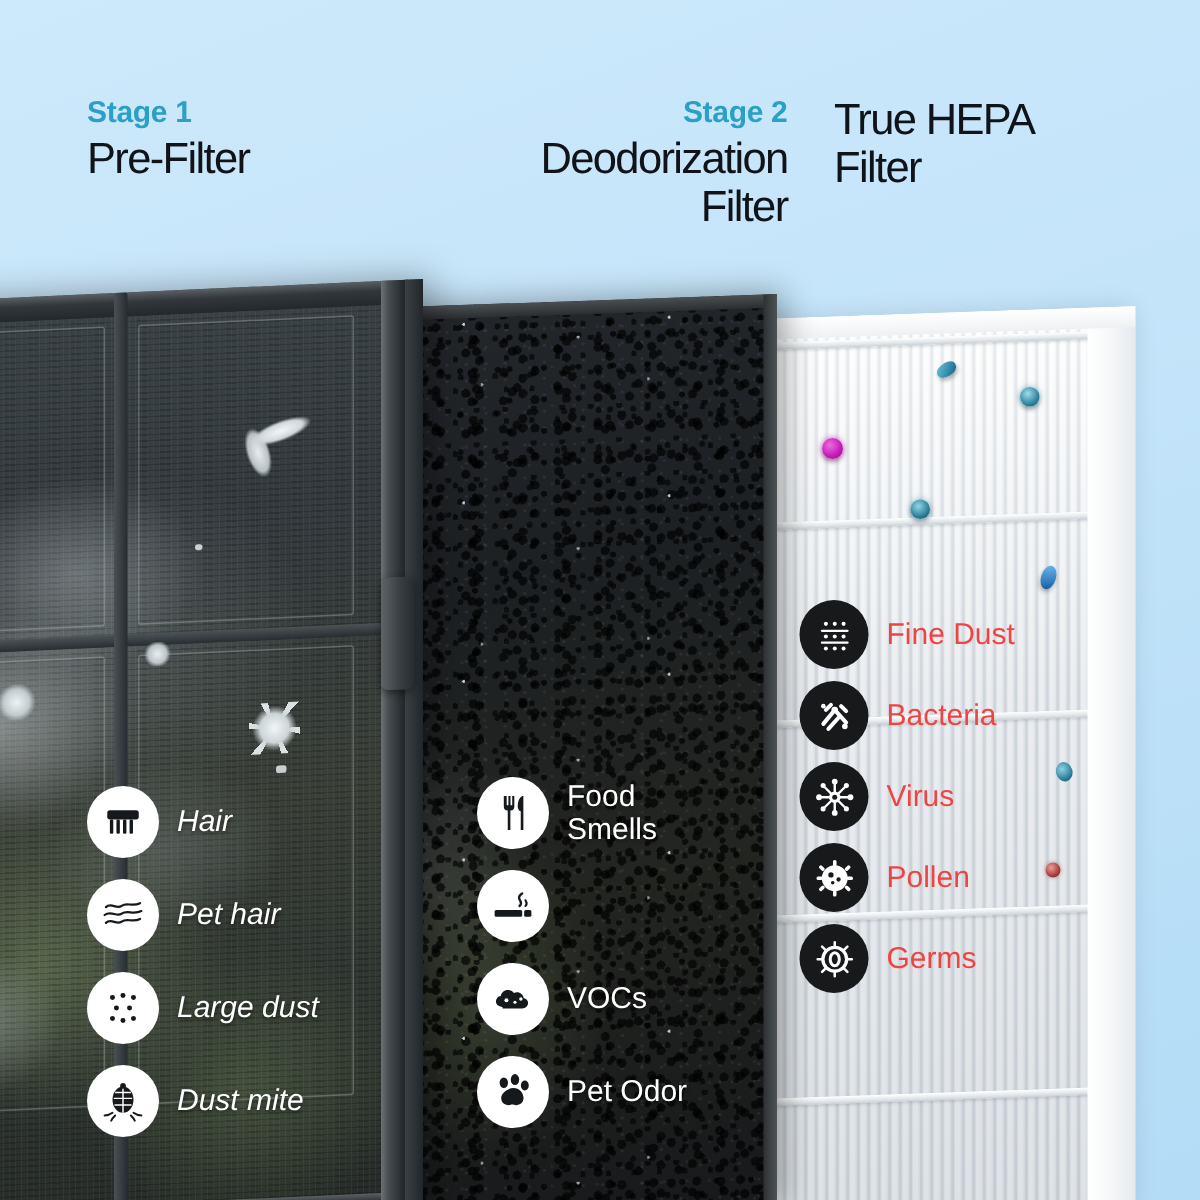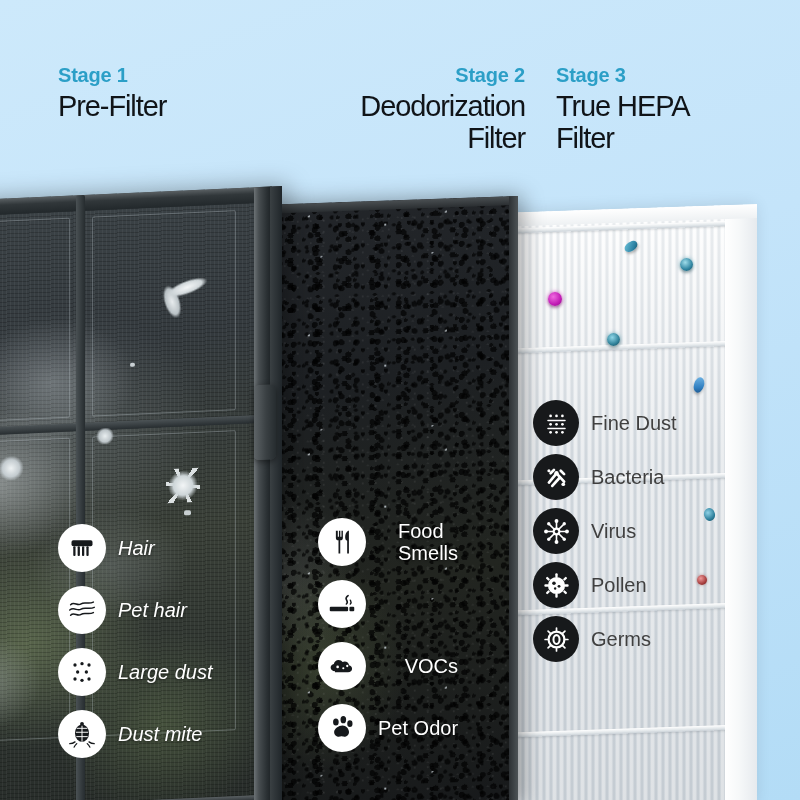--- a/index.html
+++ b/index.html
@@ -226,35 +226,35 @@
     transform:rotate(-14deg); }
 
   
   .badge-list { position:absolute; z-index:50; }
   #list1 { left:58px;  top:524px;font-style:italic; }
   #list2 { left:318px; top:518px; }
   #list3 { left:533px; top:400px; }
 
   .badge-row { display:flex; align-items:center; }
   #list1 .badge-row { margin-bottom:14px; }
-  #list2 .badge-row { margin-bottom:14px;justify-content:space-between; }
+  #list2 .badge-row { margin-bottom:14px; }
   #list3 .badge-row { margin-bottom:8px; }
 
   .badge-icon {
     flex:0 0 auto; border-radius:50%;
     display:flex; align-items:center; justify-content:center;
   }
   .light-badge { width:48px; height:48px; background:#ffffff; }
   .light-badge svg { width:28px; height:28px; fill:#16191c; }
   .dark-badge  { width:46px; height:46px; background:#17191b; }
   .dark-badge svg { width:27px; height:27px; fill:#ffffff; }
 
   .badge-text { margin-left:12px; line-height:1.12; }
   .light-text { color:#ffffff; font-size:20px; text-shadow:0 1px 3px rgba(0,0,0,.55); }
-  .dark-text  { color:#404040; font-size:20px; }
+  .dark-text  { color:#ef4444; font-size:20px; }
 
   .nowrap { white-space:nowrap; }
 </style>
 </head>
 <body>
 
 <div id="prefilter">
   <div class="mesh"></div>
   <div class="haze"></div>
   <div class="pf-frame">
@@ -311,21 +311,20 @@
     <div class="stage-title">Pre-Filter</div>
   </div>
   <div class="head-col c2">
     <div class="stage-label">Stage 2</div>
     <div class="stage-title">
       <span>Deodorization</span><br>
       <span>Filter</span>
     </div>
   </div>
   <div class="head-col c3">
-    <div class="stage-label">Stage 3</div>
     <div class="stage-title">
       <span>True HEPA</span><br>
       <span>Filter</span>
     </div>
   </div>
 </div>
 
 <div class="badge-list" id="list1">
 
   <div class="badge-row">

